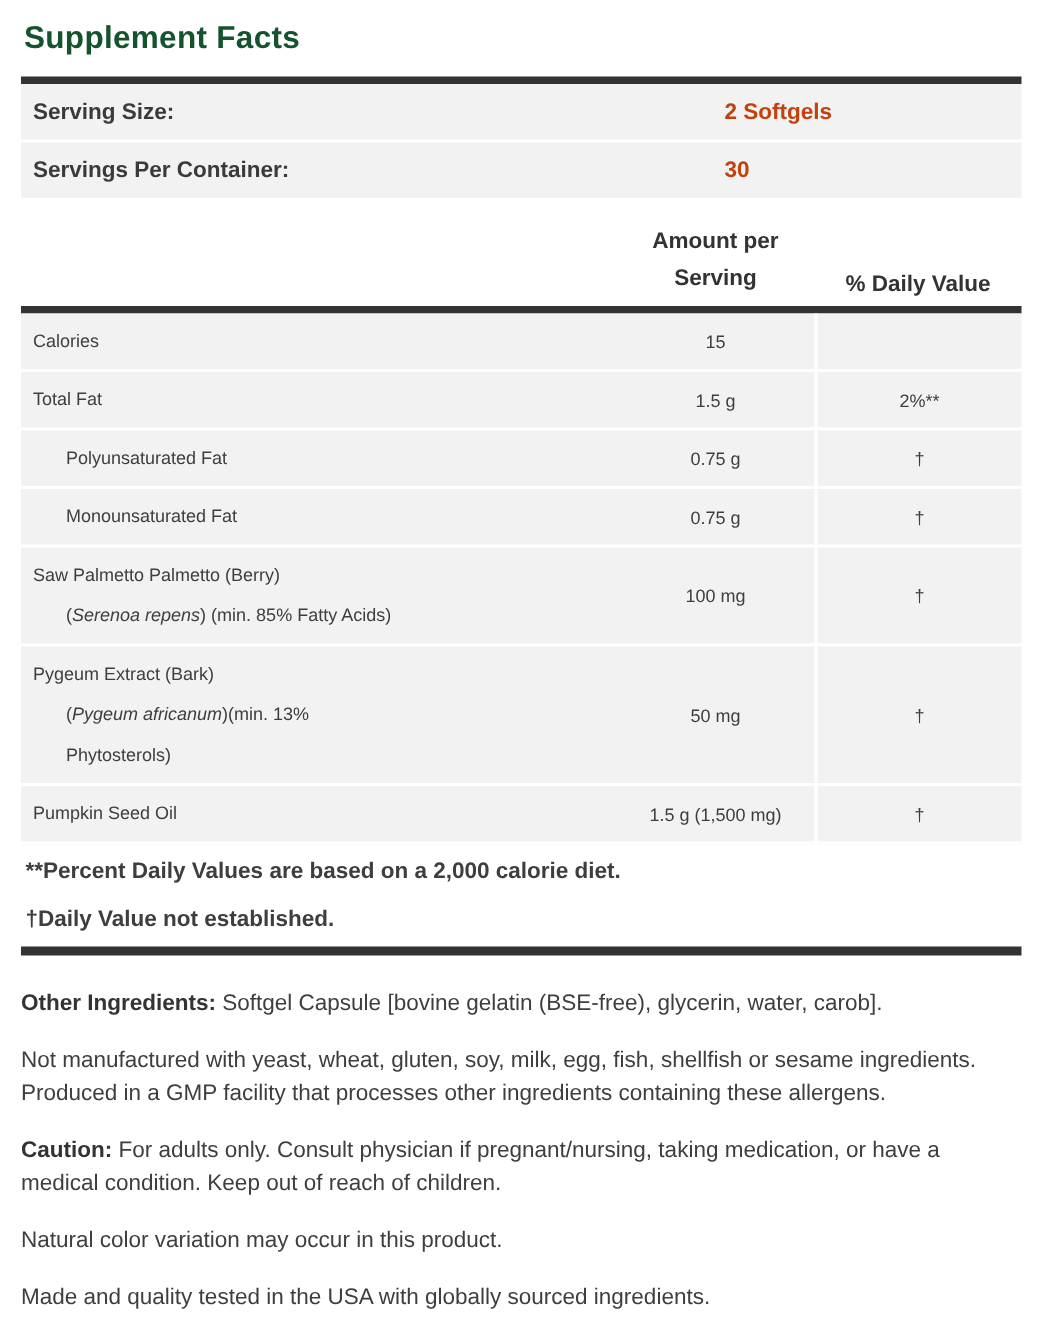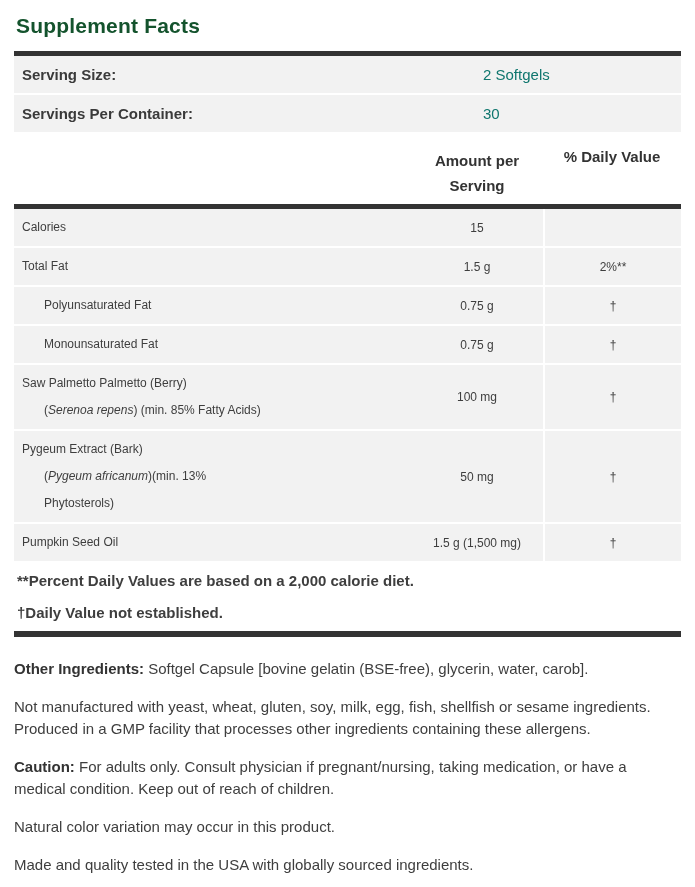--- a/index.html
+++ b/index.html
@@ -24,26 +24,26 @@
   
   .srow {
     display: flex;
     align-items: center;
     height: 37px;
     background: #f2f2f2;
     margin-bottom: 2px;
     font-size: 15px;
   }
   .srow .s-label { flex: 0 0 469px; padding-left: 8px; font-weight: 700; color: #3a3a3a; }
-  .srow .s-value { color: #0f766e; }
+  .srow .s-value { color: #c2410c; font-weight: bold; }
 
   
   .header-row {
     display: flex;
-    align-items: flex-start;
+    align-items: flex-end;
     margin-top: 16px;
     margin-bottom: 6px;
     font-size: 15px;
     font-weight: 700;
     color: #333333;
   }
   .h-spacer { flex: 1; }
   .h-amount { width: 132px; text-align: center; line-height: 25px; }
   .h-amount span { display: inline-block; max-width: 100px; }
   .h-dv { width: 138px; text-align: center; }

